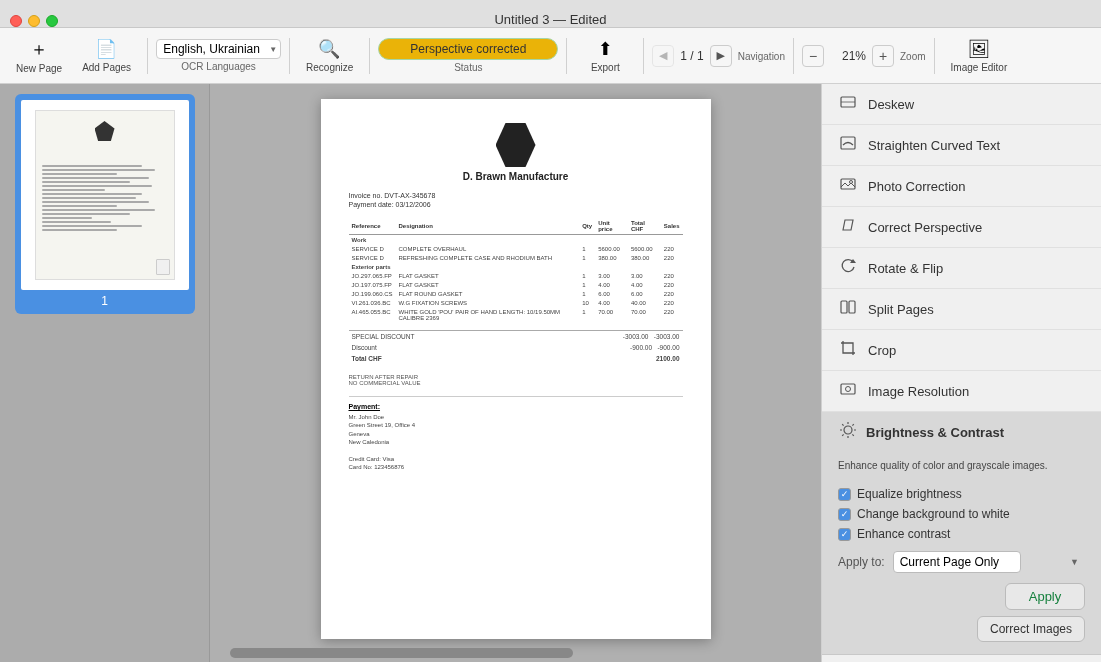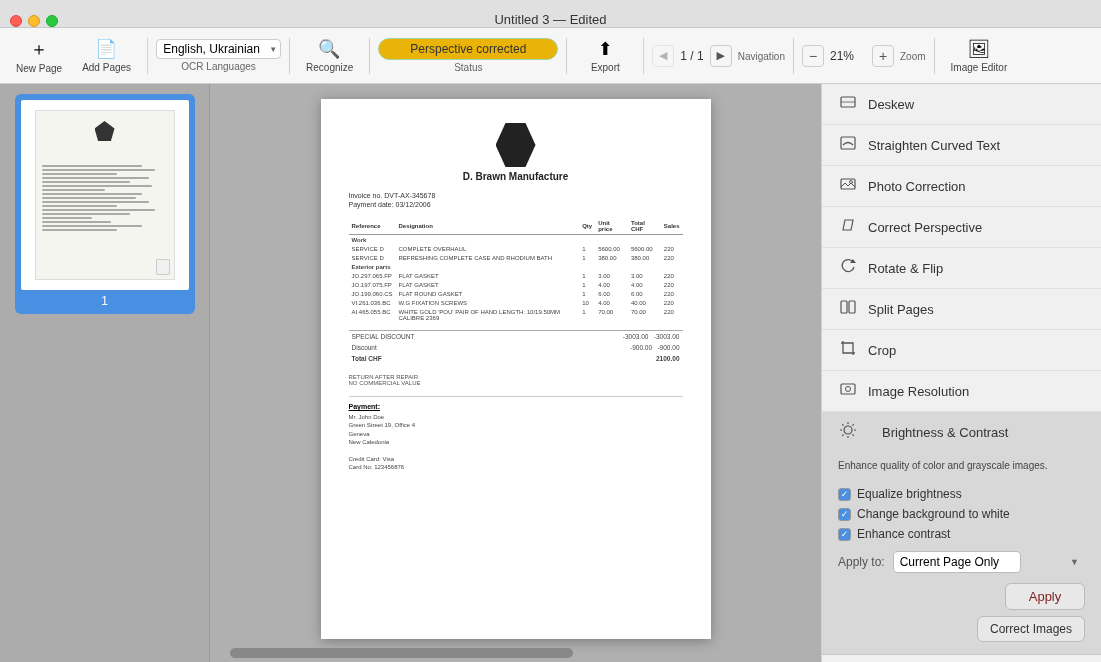--- a/index.html
+++ b/index.html
@@ -155,21 +155,21 @@
       display: flex;
       align-items: center;
       justify-content: center;
       color: #555;
     }
     .zoom-label {
       font-size: 12px;
       margin: 0 4px;
       color: #333;
       min-width: 36px;
-      text-align: left;
+      text-align: right;
     }
     .toolbar-label-row {
       font-size: 10px;
       color: #666;
       text-align: center;
       margin-top: 2px;
     }
     .toolbar-col {
       display: flex;
       flex-direction: column;
@@ -407,26 +407,26 @@
     .tool-label { flex: 1; }
 
     
     .bc-section {
       background: #d8d8d8;
       border-bottom: 1px solid #c8c8c8;
     }
     .bc-header {
       display: flex;
       align-items: center;
-      gap: 24px;
+      gap: 8px;
       padding: 9px 16px;
       cursor: pointer;
       color: #333;
       font-size: 13px;
-      font-weight: 400;
+      font-weight: 700;
     }
     .bc-body {
       padding: 8px 16px 12px;
     }
     .bc-description {
       font-size: 10px;
       color: #444;
       margin-bottom: 16px;
     }
     .bc-checkbox-row {
@@ -488,21 +488,21 @@
       color: #666;
     }
     .apply-btn {
       background: #e8e8e8;
       border: 1px solid #bbb;
       border-radius: 6px;
       padding: 5px 16px;
       font-size: 13px;
       cursor: pointer;
       text-align: center;
-      color: #7f1d1d;
+      color: #15803d;
       align-self: center;
       min-width: 80px;
     }
     .correct-images-btn {
       background: #e8e8e8;
       border: 1px solid #bbb;
       border-radius: 6px;
       padding: 5px 12px;
       font-size: 12px;
       cursor: pointer;

